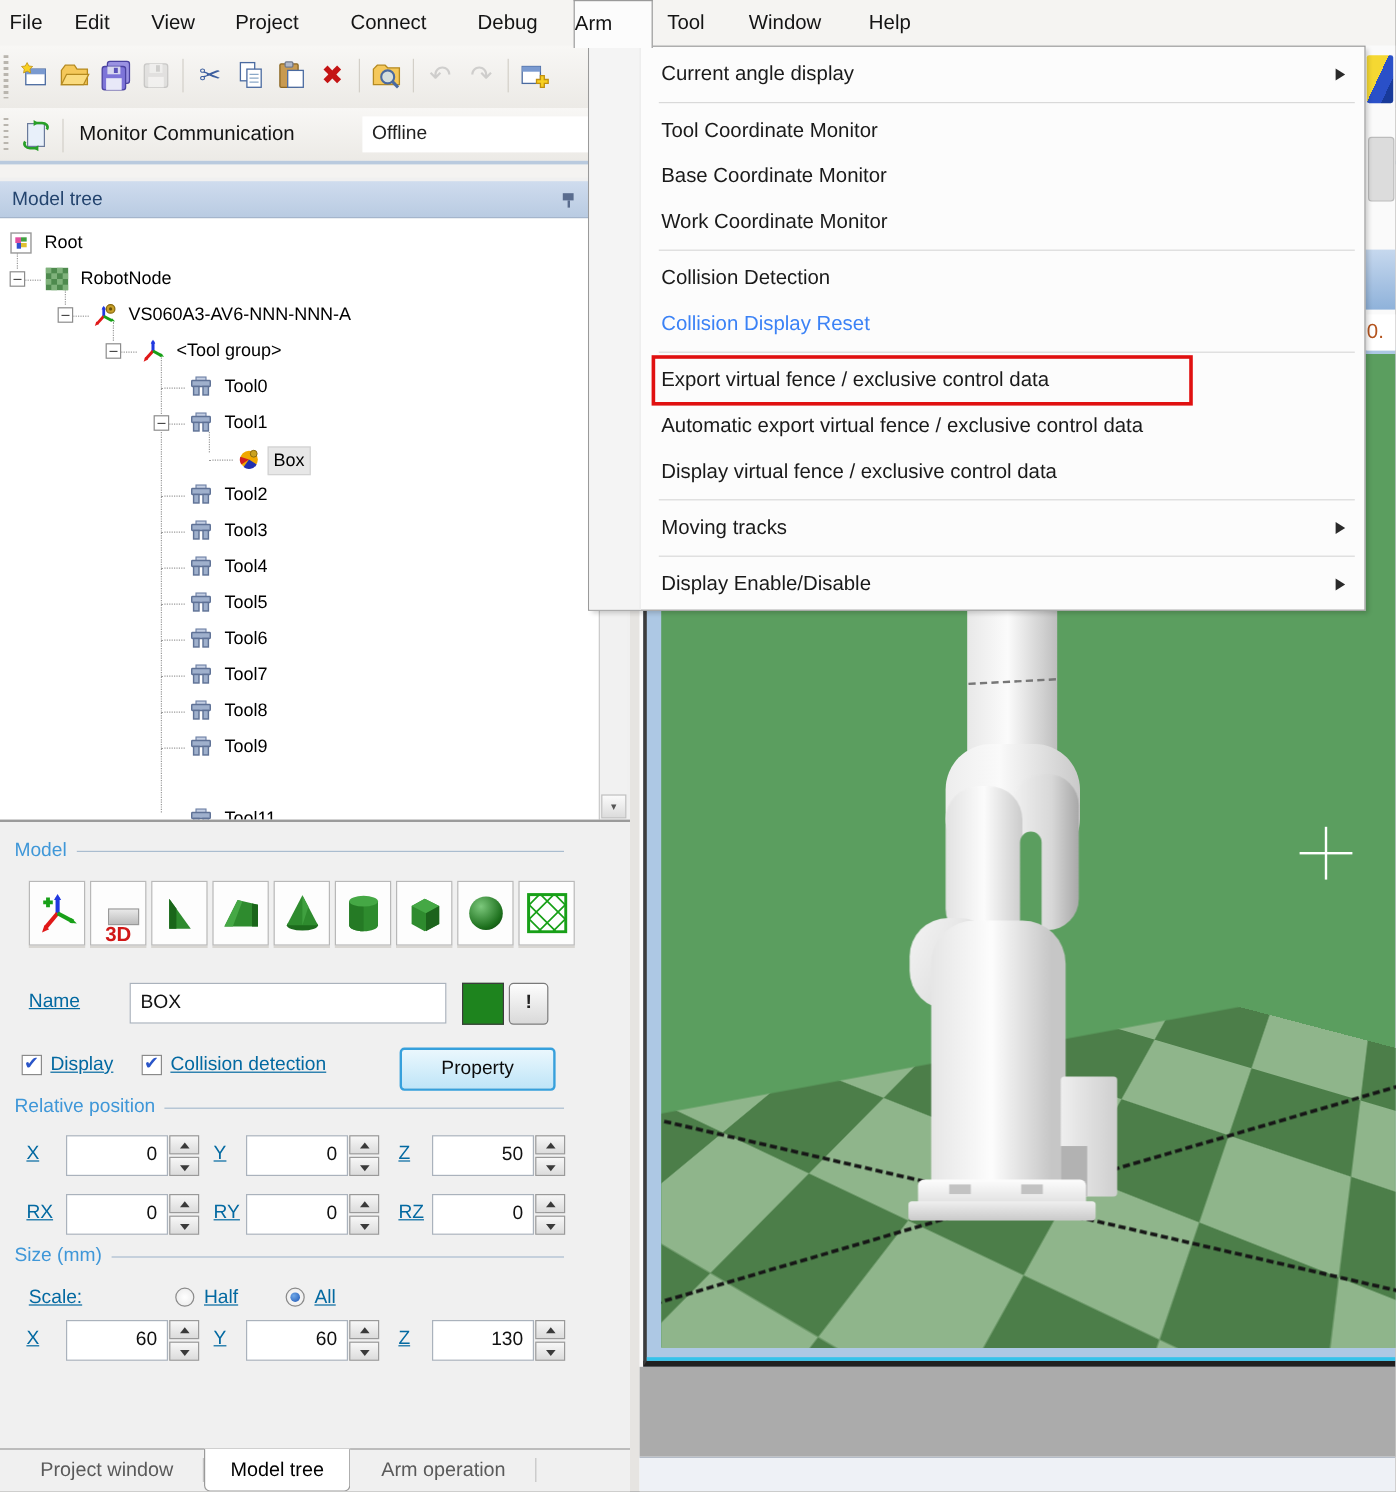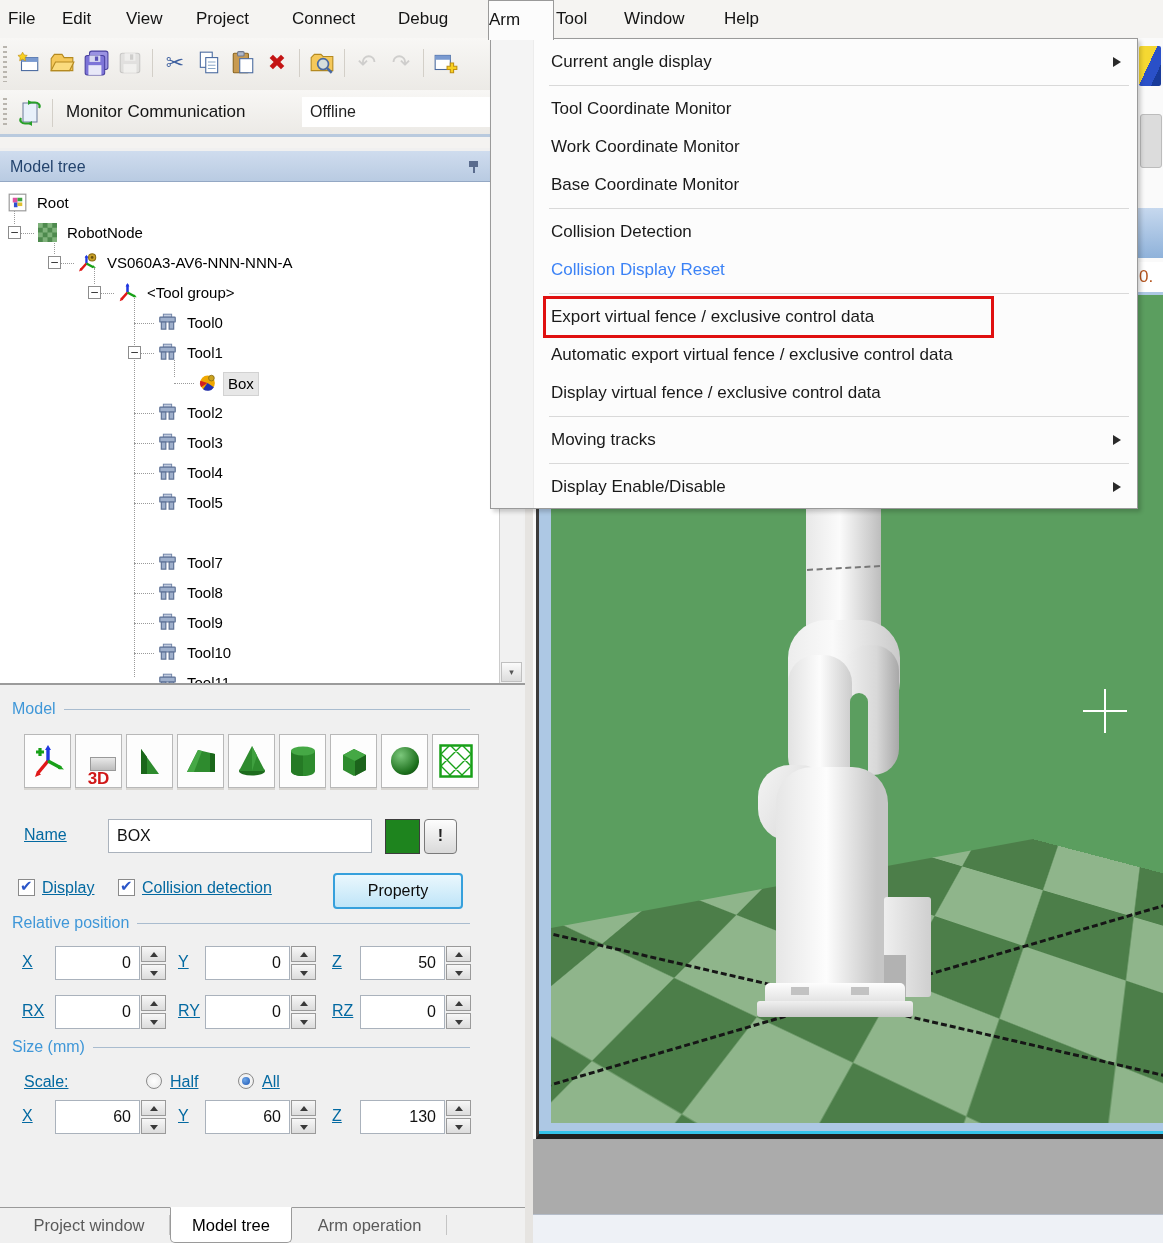--- a/index.html
+++ b/index.html
@@ -119,21 +119,21 @@
 
 <div class="screen">
 
   <div class="menubar" id="menubar">
       <div class="mbitem" style="left: 8px; width: 54px;">File</div>
       <div class="mbitem" style="left: 62px; width: 64px;">Edit</div>
       <div class="mbitem" style="left: 126px; width: 70px;">View</div>
       <div class="mbitem" style="left: 196px; width: 96px;">Project</div>
       <div class="mbitem" style="left: 292px; width: 106px;">Connect</div>
       <div class="mbitem" style="left: 398px; width: 92px;">Debug</div>
-      <div class="mbitem active" style="left: 488px; width: 66px;">Arm</div>
+      <div class="mbitem active" style="left: 478px; width: 66px;">Arm</div>
       <div class="mbitem" style="left: 556px; width: 68px;">Tool</div>
       <div class="mbitem" style="left: 624px; width: 100px;">Window</div>
       <div class="mbitem" style="left: 724px; width: 64px;">Help</div>
     </div>
 
   <div class="toolbar1">
     <div class="tb-grip"></div>
     <div class="tbrow" id="tbrow">
         <div class="tbi">
           <svg viewBox="0 0 24 24">
@@ -362,20 +362,30 @@
         <div class="trow" style="top: 306px;">
           <div class="connh" style="left: 134px; top: 15px; width: 20px;"></div>
           <div class="ticon" style="left: 158px;"><svg viewBox="0 0 16 16">
               <rect x="4.5" y="1" width="7" height="2.6" fill="#c3cee2" stroke="#6f82a6" stroke-width="0.8"></rect>
               <rect x="1.5" y="3.4" width="13" height="4.2" rx="0.5" fill="#9fb0cc" stroke="#5f7296"></rect>
               <rect x="2.8" y="7.6" width="3.8" height="6" fill="#9fb0cc" stroke="#5f7296"></rect>
               <rect x="9.4" y="7.6" width="3.8" height="6" fill="#9fb0cc" stroke="#5f7296"></rect>
             </svg></div>
           <span class="lbl" style="left: 183px;">Tool5</span>
         </div>
+        <div class="trow" style="top: 336px;">
+          <div class="connh" style="left: 134px; top: 15px; width: 20px;"></div>
+          <div class="ticon" style="left: 158px;"><svg viewBox="0 0 16 16">
+              <rect x="4.5" y="1" width="7" height="2.6" fill="#c3cee2" stroke="#6f82a6" stroke-width="0.8"></rect>
+              <rect x="1.5" y="3.4" width="13" height="4.2" rx="0.5" fill="#9fb0cc" stroke="#5f7296"></rect>
+              <rect x="2.8" y="7.6" width="3.8" height="6" fill="#9fb0cc" stroke="#5f7296"></rect>
+              <rect x="9.4" y="7.6" width="3.8" height="6" fill="#9fb0cc" stroke="#5f7296"></rect>
+            </svg></div>
+          <span class="lbl" style="left: 183px;">Tool6</span>
+        </div>
         <div class="trow" style="top: 366px;">
           <div class="connh" style="left: 134px; top: 15px; width: 20px;"></div>
           <div class="ticon" style="left: 158px;"><svg viewBox="0 0 16 16">
               <rect x="4.5" y="1" width="7" height="2.6" fill="#c3cee2" stroke="#6f82a6" stroke-width="0.8"></rect>
               <rect x="1.5" y="3.4" width="13" height="4.2" rx="0.5" fill="#9fb0cc" stroke="#5f7296"></rect>
               <rect x="2.8" y="7.6" width="3.8" height="6" fill="#9fb0cc" stroke="#5f7296"></rect>
               <rect x="9.4" y="7.6" width="3.8" height="6" fill="#9fb0cc" stroke="#5f7296"></rect>
             </svg></div>
           <span class="lbl" style="left: 183px;">Tool7</span>
         </div>
@@ -391,30 +401,20 @@
         </div>
         <div class="trow" style="top: 426px;">
           <div class="connh" style="left: 134px; top: 15px; width: 20px;"></div>
           <div class="ticon" style="left: 158px;"><svg viewBox="0 0 16 16">
               <rect x="4.5" y="1" width="7" height="2.6" fill="#c3cee2" stroke="#6f82a6" stroke-width="0.8"></rect>
               <rect x="1.5" y="3.4" width="13" height="4.2" rx="0.5" fill="#9fb0cc" stroke="#5f7296"></rect>
               <rect x="2.8" y="7.6" width="3.8" height="6" fill="#9fb0cc" stroke="#5f7296"></rect>
               <rect x="9.4" y="7.6" width="3.8" height="6" fill="#9fb0cc" stroke="#5f7296"></rect>
             </svg></div>
           <span class="lbl" style="left: 183px;">Tool9</span>
-        </div>
-        <div class="trow" style="top: 456px;">
-          <div class="connh" style="left: 134px; top: 15px; width: 20px;"></div>
-          <div class="ticon" style="left: 158px;"><svg viewBox="0 0 16 16">
-              <rect x="4.5" y="1" width="7" height="2.6" fill="#c3cee2" stroke="#6f82a6" stroke-width="0.8"></rect>
-              <rect x="1.5" y="3.4" width="13" height="4.2" rx="0.5" fill="#9fb0cc" stroke="#5f7296"></rect>
-              <rect x="2.8" y="7.6" width="3.8" height="6" fill="#9fb0cc" stroke="#5f7296"></rect>
-              <rect x="9.4" y="7.6" width="3.8" height="6" fill="#9fb0cc" stroke="#5f7296"></rect>
-            </svg></div>
-          <span class="lbl" style="left: 183px;">Tool10</span>
         </div>
         <div class="trow" style="top: 486px;">
           <div class="ticon" style="left: 158px;"><svg viewBox="0 0 16 16">
               <rect x="4.5" y="1" width="7" height="2.6" fill="#c3cee2" stroke="#6f82a6" stroke-width="0.8"></rect>
               <rect x="1.5" y="3.4" width="13" height="4.2" rx="0.5" fill="#9fb0cc" stroke="#5f7296"></rect>
               <rect x="2.8" y="7.6" width="3.8" height="6" fill="#9fb0cc" stroke="#5f7296"></rect>
               <rect x="9.4" y="7.6" width="3.8" height="6" fill="#9fb0cc" stroke="#5f7296"></rect>
             </svg></div>
           <span class="lbl" style="left: 183px;">Tool11</span>
         </div>
@@ -635,22 +635,22 @@
     <div class="bluebar"></div>
     <div class="coord">0.</div>
   </div>
 
   <div class="dropmenu">
     <div class="gutter"></div>
     <div id="menuitems">
         <div class="mitem">Current angle display<div class="subarrow"></div></div>
         <div class="msep"></div>
         <div class="mitem">Tool Coordinate Monitor</div>
+        <div class="mitem">Base Coordinate Monitor</div>
         <div class="mitem">Work Coordinate Monitor</div>
-        <div class="mitem">Base Coordinate Monitor</div>
         <div class="msep"></div>
         <div class="mitem">Collision Detection</div>
         <div class="mitem disabled">Collision Display Reset</div>
         <div class="msep"></div>
         <div class="mitem highlighted">Export virtual fence / exclusive control data</div>
         <div class="mitem">Automatic export virtual fence / exclusive control data</div>
         <div class="mitem">Display virtual fence / exclusive control data</div>
         <div class="msep"></div>
         <div class="mitem">Moving tracks<div class="subarrow"></div></div>
         <div class="msep"></div>

